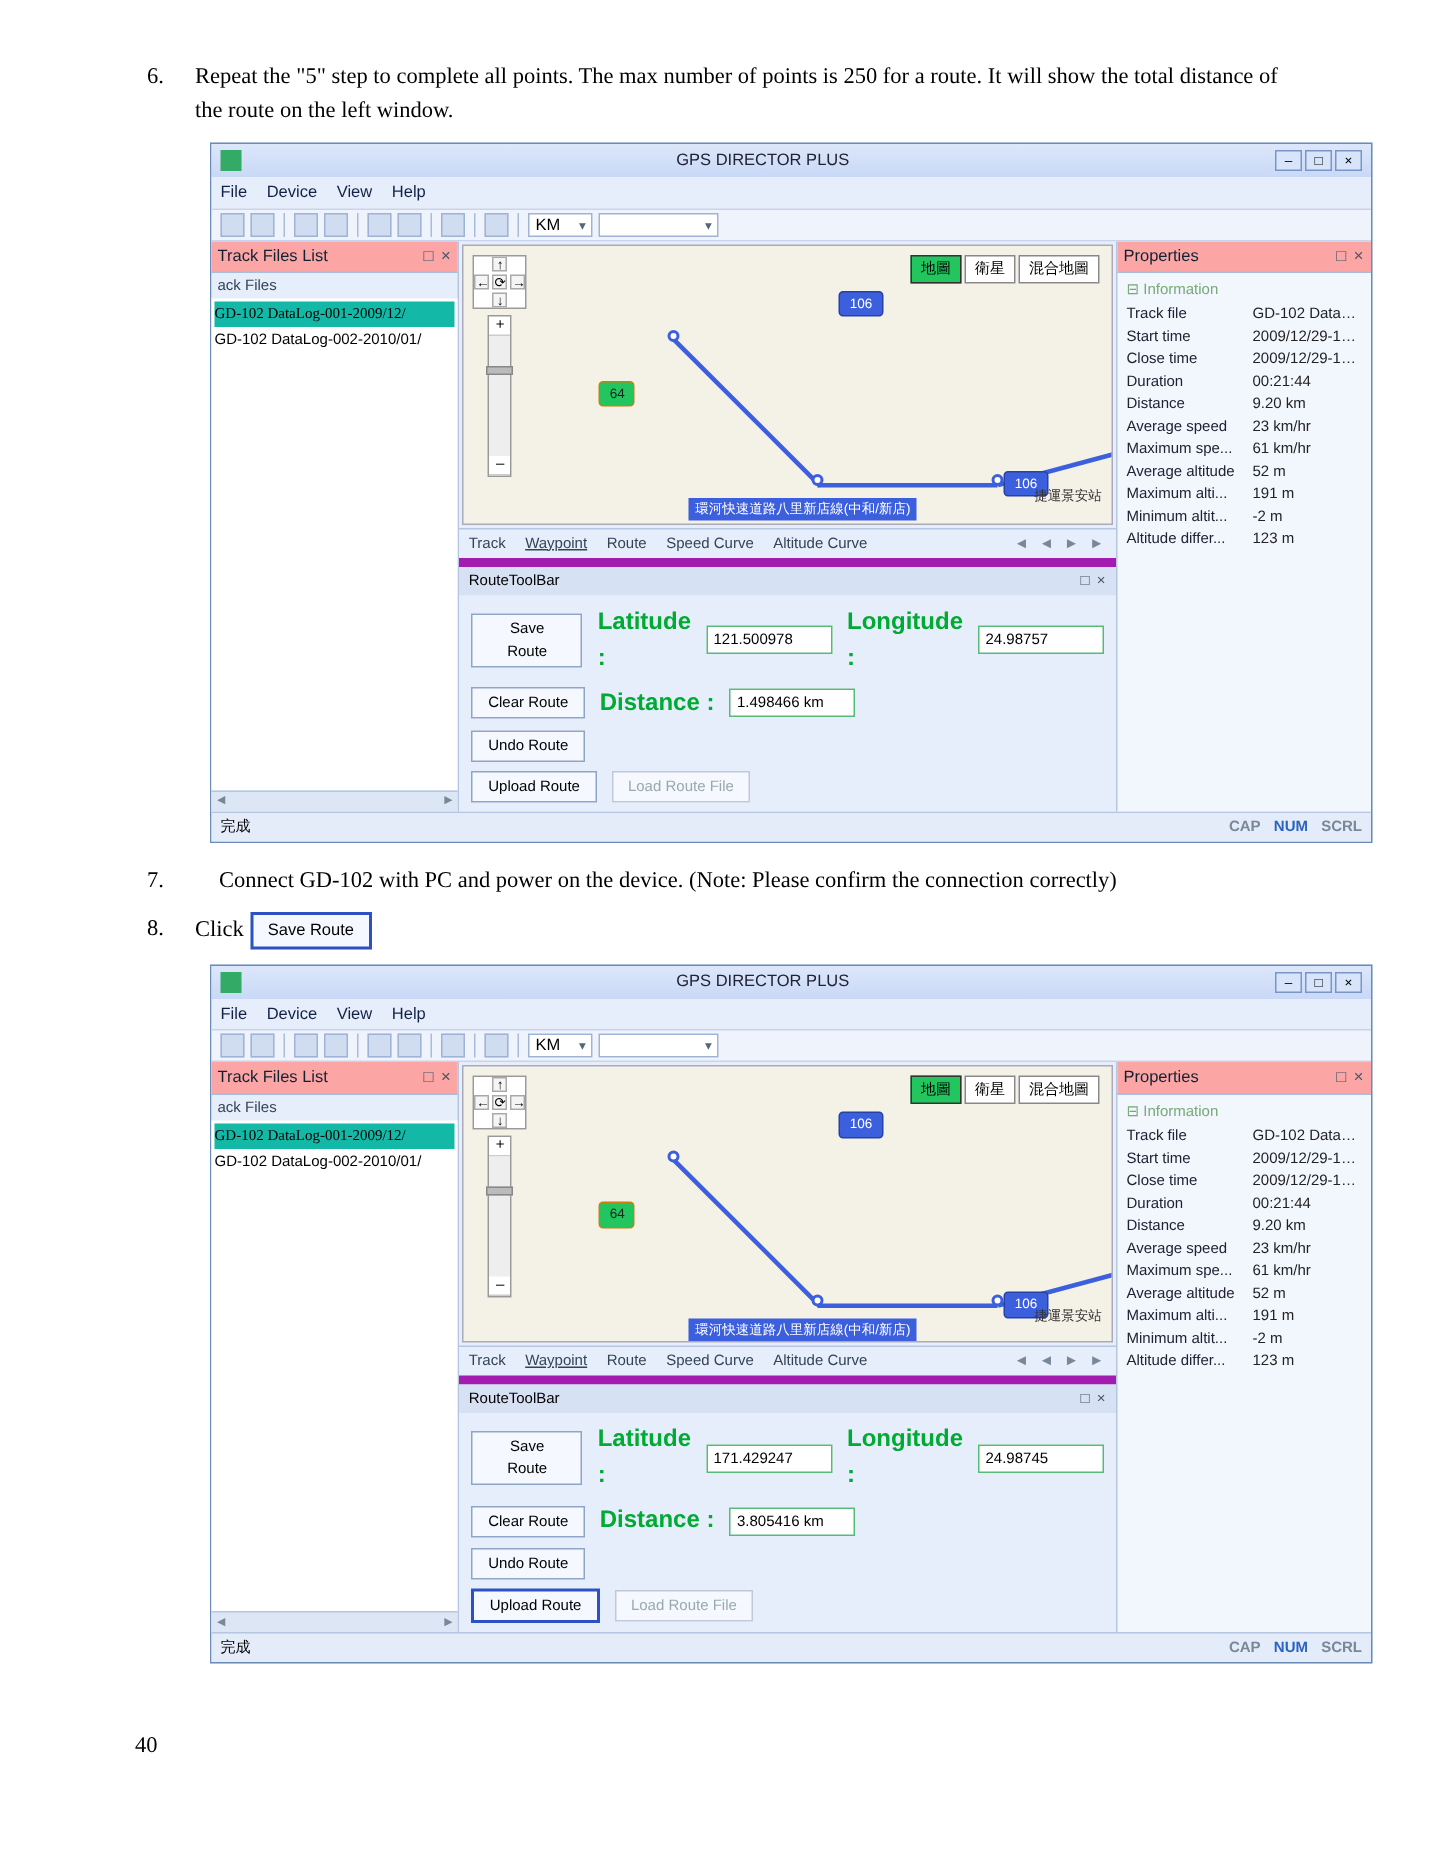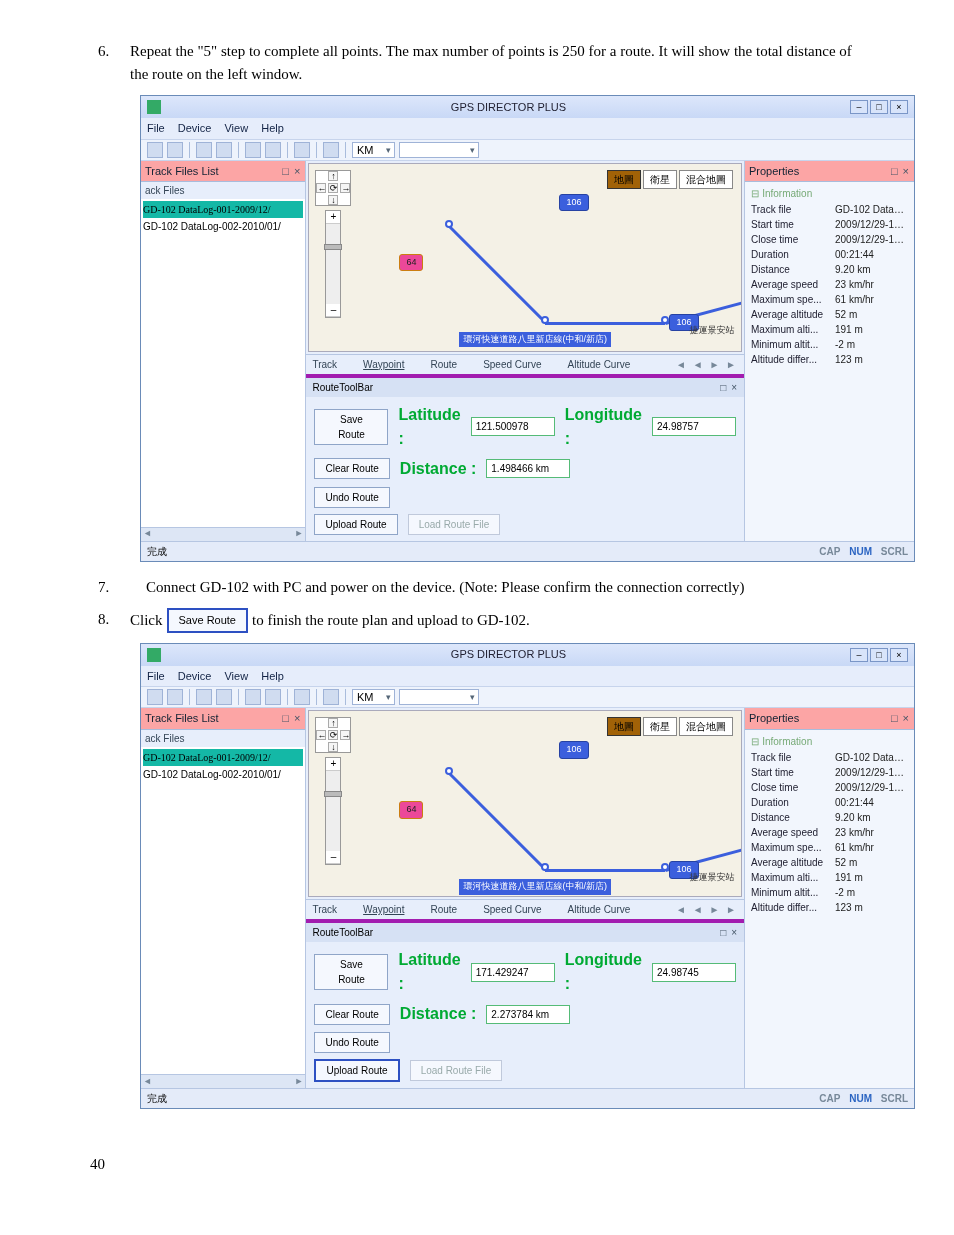--- a/index.html
+++ b/index.html
@@ -37,38 +37,38 @@
   .gmap-pan .pl { left: 0; top: 12px; }
   .gmap-pan .pc { left: 12px; top: 12px; }
   .gmap-pan .pr { right: 0; top: 12px; }
   .gmap-pan .pd { left: 12px; bottom: 0; }
   .gmap-zoom { width: 16px; border: 1px solid #999; background: #fff; margin-left: 10px; margin-top: 4px; }
   .gmap-zoom .zb { text-align: center; border-bottom: 1px solid #ccc; font-size: 10px; line-height: 12px; }
   .gmap-zoom .zt { height: 80px; background: #eee; position: relative; }
   .gmap-zoom .zt .zh { position: absolute; left: -2px; top: 20px; width: 18px; height: 6px; background: #bbb; border: 1px solid #888; }
   .map-type-btns { position: absolute; top: 6px; right: 8px; display: flex; gap: 2px; }
   .map-type-btns .mtb { border: 1px solid #888; background: #fff; padding: 1px 6px; font-size: 10px; }
-  .map-type-btns .mtb.active { background: #a16207; border-color: #333; }
+  .map-type-btns .mtb.active { background: #22c55e; border-color: #333; }
   .route-line { position: absolute; border-top: 3px solid #3b5fdd; transform-origin: 0 0; }
   .rseg1 { left: 140px; top: 60px; width: 140px; transform: rotate(45deg); }
   .rseg2 { left: 236px; top: 158px; width: 120px; transform: rotate(0deg); }
   .rseg3 { left: 356px; top: 158px; width: 140px; transform: rotate(-15deg); }
   .rnode { position: absolute; width: 8px; height: 8px; background: #fff; border: 2px solid #3b5fdd; border-radius: 50%; }
   .rn1 { left: 136px; top: 56px; }
   .rn2 { left: 232px; top: 152px; }
   .rn3 { left: 352px; top: 152px; }
-  .hwy { position: absolute; background: #ec4899; padding: 1px 6px; border: 1px solid #cb7e11; border-radius: 3px; font-size: 9px; color: #222; }
+  .hwy { position: absolute; background: #22c55e; padding: 1px 6px; border: 1px solid #cb7e11; border-radius: 3px; font-size: 9px; color: #222; }
   .hwy.blue { background: #3b5fdd; color: #fff; border-color: #2642a3; }
   .road-lbl { position: absolute; font-size: 9px; color: #444; }
   .landmark { position: absolute; font-size: 9px; color: #333; }
-  .map-tabs { background: #e7eefb; padding: 2px 6px; display: flex; align-items: center; gap: 26px; font-size: 10px; border-top: 1px solid #b6c6e2; }
+  .map-tabs { background: #e7eefb; padding: 2px 6px; display: flex; align-items: center; gap: 13px; font-size: 10px; border-top: 1px solid #b6c6e2; }
   .map-tabs .tab { color: #345; }
   .map-tabs .tab.active { text-decoration: underline; }
   .map-tabs .nav-arrows { margin-left: auto; color: #789; letter-spacing: 2px; }
-  .route-toolbar { border-top: 4px solid #a21caf; }
+  .route-toolbar { border-top: 6px solid #a21caf; }
   .rt-hdr { background: #d6e1f4; padding: 2px 6px; display: flex; justify-content: space-between; font-size: 10px; }
   .rt-body { padding: 6px 8px; display: flex; flex-direction: column; gap: 6px; background: #e7eefb; }
   .rt-row { display: flex; align-items: center; gap: 10px; }
   .rt-btn { border: 1px solid #8fa5c8; background: #f5f8fe; padding: 2px 10px; font-size: 10px; min-width: 74px; text-align: center; }
   .rt-btn.disabled { color: #9aa; border-color: #c0c9db; }
   .rt-btn.highlight { border: 2px solid #2d50c2; }
   .fld-label { font-weight: bold; color: #0a3; font-size: 16px; }
   .fld-input { border: 1px solid #5b7; background: #fff; padding: 1px 4px; font-size: 10px; min-width: 84px; }
   .right-props { width: 170px; border-left: 1px solid #b6c6e2; display: flex; flex-direction: column; background: #f2f6fd; }
   .props-body { flex: 1; font-size: 10px; padding: 2px 4px; }
@@ -288,21 +288,20 @@
 <div class="step-block">
   <div class="step-num">7.</div>
   <div class="step-body note-text">Connect GD-102 with PC and power on the device. (Note: Please confirm the connection correctly)</div>
 </div>
 
 <div class="step-block">
   <div class="step-num">8.</div>
   <div class="step-body inline-step">
     <span>Click</span>
     <span class="inline-btn-save">Save Route</span>
-    <span>to finish the route plan and upload to GD-102.</span>
   </div>
 </div>
 
 <div class="screenshot-wrap">
   <div class="app-window">
     <div class="titlebar">
       <span style="width:14px;height:14px;background:#3a6;display:inline-block;margin-right:6px;"></span>
       <div class="titlebar-spacer">GPS DIRECTOR PLUS</div>
       <div class="win-btns">
         <div class="win-btn">–</div>
@@ -408,21 +407,21 @@
             <div class="rt-row">
               <div class="rt-btn">Save Route</div>
               <span class="fld-label">Latitude :</span>
               <span class="fld-input">171.429247</span>
               <span class="fld-label">Longitude :</span>
               <span class="fld-input">24.98745</span>
             </div>
             <div class="rt-row">
               <div class="rt-btn">Clear Route</div>
               <span class="fld-label">Distance :</span>
-              <span class="fld-input">2.273784 km</span>
+              <span class="fld-input">3.805416 km</span>
             </div>
             <div class="rt-row">
               <div class="rt-btn">Undo Route</div>
             </div>
             <div class="rt-row">
               <div class="rt-btn highlight">Upload Route</div>
               <div class="rt-btn disabled">Load Route File</div>
             </div>
           </div>
         </div>

